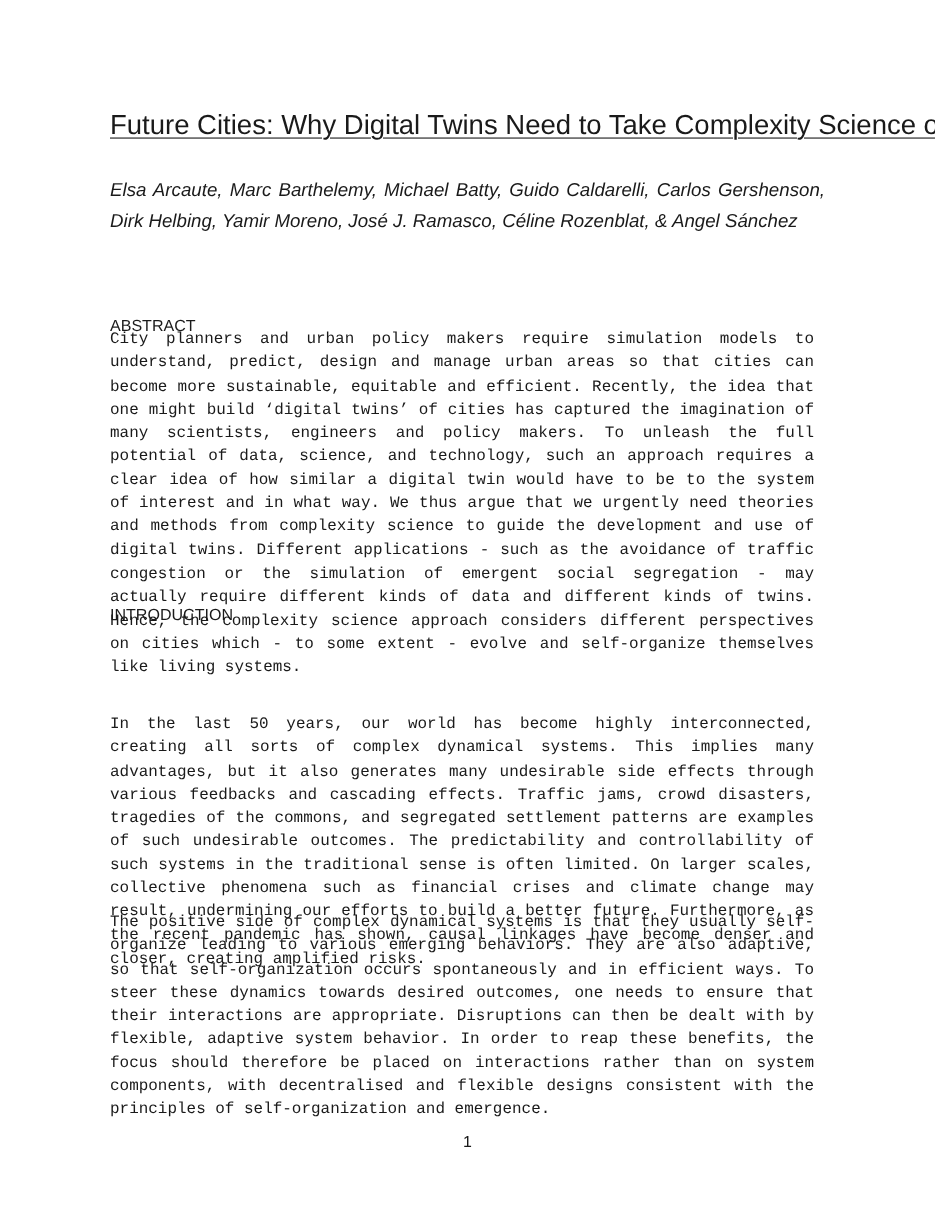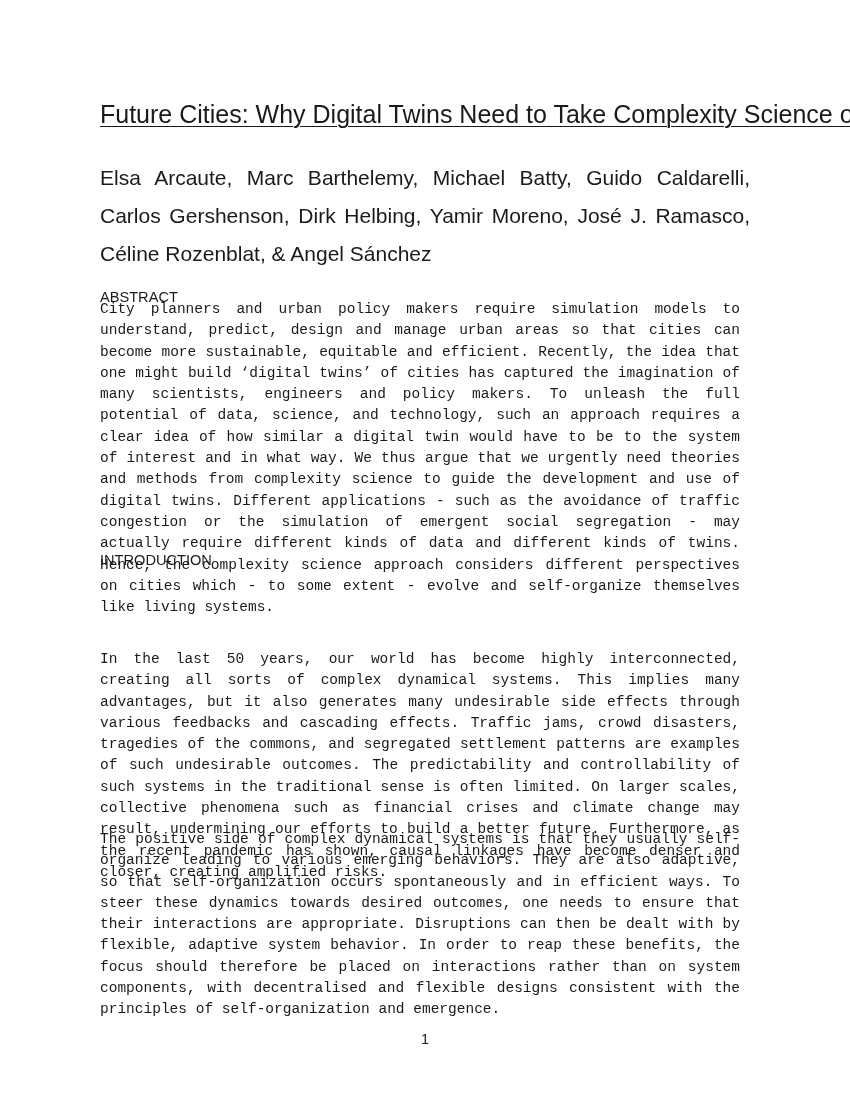--- a/index.html
+++ b/index.html
@@ -33,24 +33,25 @@
       text-underline-offset: 3px;
       white-space: nowrap;
       margin: 0;
       font-weight: normal;
     }
     .authors {
       position: absolute;
       top: 159px;
       left: 0;
       width: 650px;
-      font-size: 21px;
-      line-height: 38px;
+      font-size: 17px;
+      line-height: 28px;
       text-align: justify;
       margin: 0;
+      font-style: italic;
     }
     .heading {
       position: absolute;
       left: 0;
       font-size: 14.6px;
       line-height: 18px;
       margin: 0;
       font-weight: normal;
     }
     .para {

